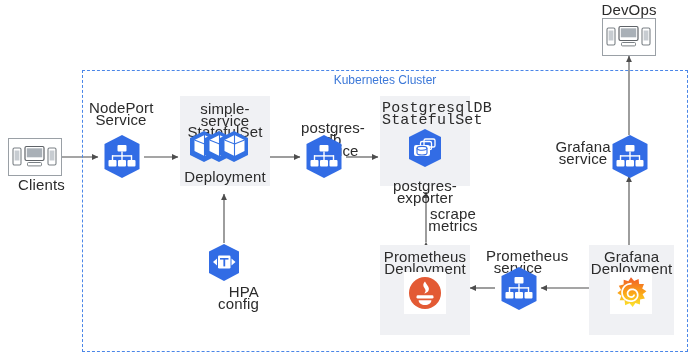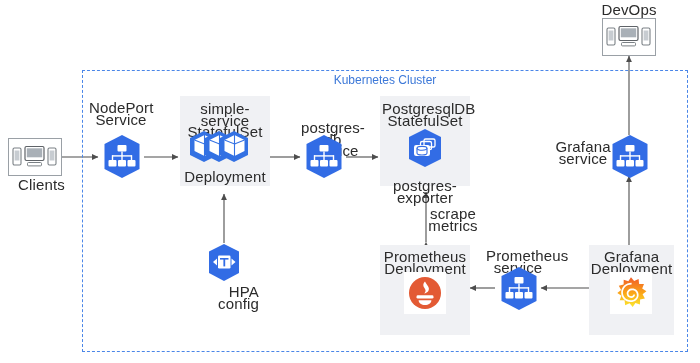--- a/index.html
+++ b/index.html
@@ -179,21 +179,21 @@
     <rect x="26.5" y="26" width="8" height="6.5" rx="1"></rect>
     <rect x="20.3" y="17.5" width="1.4" height="4.2"></rect>
     <rect x="11.2" y="21.2" width="19.6" height="1.4"></rect>
     <rect x="10.8" y="21.2" width="1.4" height="5"></rect>
     <rect x="20.3" y="21.2" width="1.4" height="5"></rect>
     <rect x="29.8" y="21.2" width="1.4" height="5"></rect>
   </g>
 </svg>
 
 <div class="graybox" style="left:380px;top:96px;width:90px;height:90px;"></div>
-<div class="lbl" style="left:382px;top:103px;width:86px;">PostgresqlDB
+<div class="lbl" style="left:382px;top:103px;width:86px;font-family:Liberation Mono, monospace;">PostgresqlDB
 StatefulSet</div>
 <svg class="svgicon" style="left:405px;top:128px;" width="40" height="40" viewBox="0 0 40 40">
   <polygon points="20,1 36,9 36,31 20,39 4,31 4,9" fill="#326ce5"></polygon>
   <g fill="none" stroke="#ffffff" stroke-width="1.3">
     <rect x="19" y="11" width="11" height="8" rx="1.6"></rect>
     <rect x="15.5" y="13.5" width="11" height="8" rx="1.6"></rect>
   </g>
   <g fill="#ffffff">
     <rect x="9" y="17" width="16" height="11" rx="2.2"></rect>
   </g>

